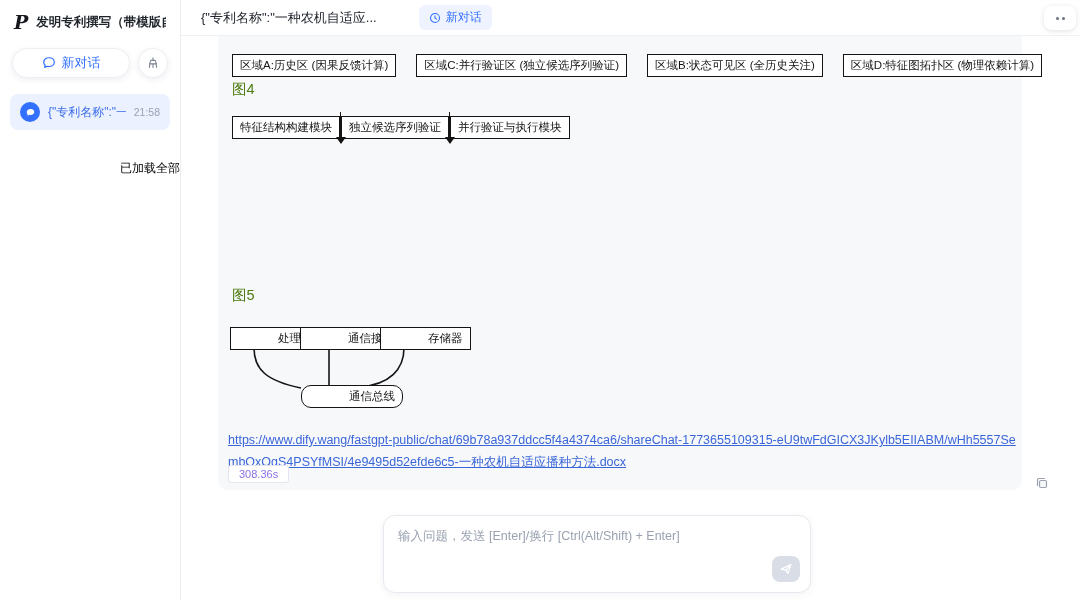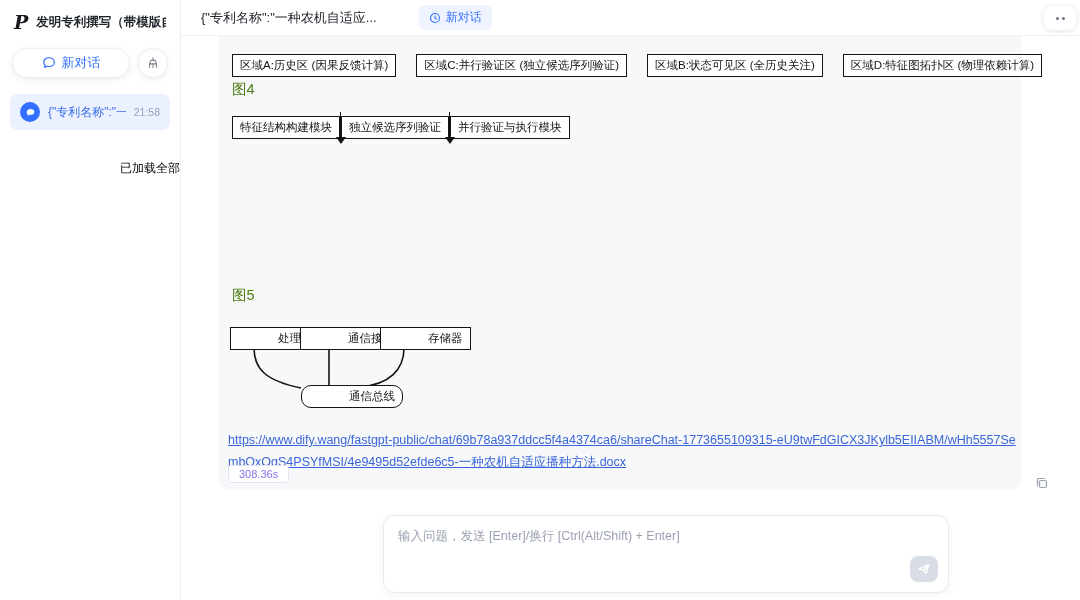--- a/index.html
+++ b/index.html
@@ -58,21 +58,21 @@
   .f5box { position:absolute;padding-left:47px; }
   .link-block { position:absolute; left:10px; top:394px; width:796px; font-size:12.5px;
     line-height:1.75; color:#3A66D9; text-decoration:underline; word-break:break-all;
     cursor:pointer; }
   .duration { position:absolute; left:10px; top:429px; display:inline-block; background:#fff;
     border:1px solid #E7E4F2; border-radius:3px; padding:2px 10px; font-size:11px;
     color:#8A70E6; }
   .copy-btn { position:absolute; left:1034px; top:475px; width:16px; height:16px; cursor:pointer; }
 
   
-  #composer { position:absolute; left:383px; top:515px; width:566px; height:78px;
+  #composer { position:absolute; left:383px; top:515px; width:428px; height:78px;
     background:#fff; border:1px solid #E6E9EF; border-radius:12px;
     box-shadow:0 2px 8px rgba(30,40,80,.05); }
   #composer textarea { width:100%; height:100%; border:none; outline:none; resize:none;
     background:transparent; padding:12px 44px 12px 14px; font-size:12.5px; color:#333;
     font-family:"Liberation Sans", sans-serif; }
   #composer textarea::placeholder { color:#9AA2B1; }
   .send-btn { position:absolute; right:10px; bottom:10px; width:28px; height:26px;
     background:#D9DEE6; border-radius:8px; display:flex; align-items:center;
     justify-content:center; cursor:pointer; }
 </style>

